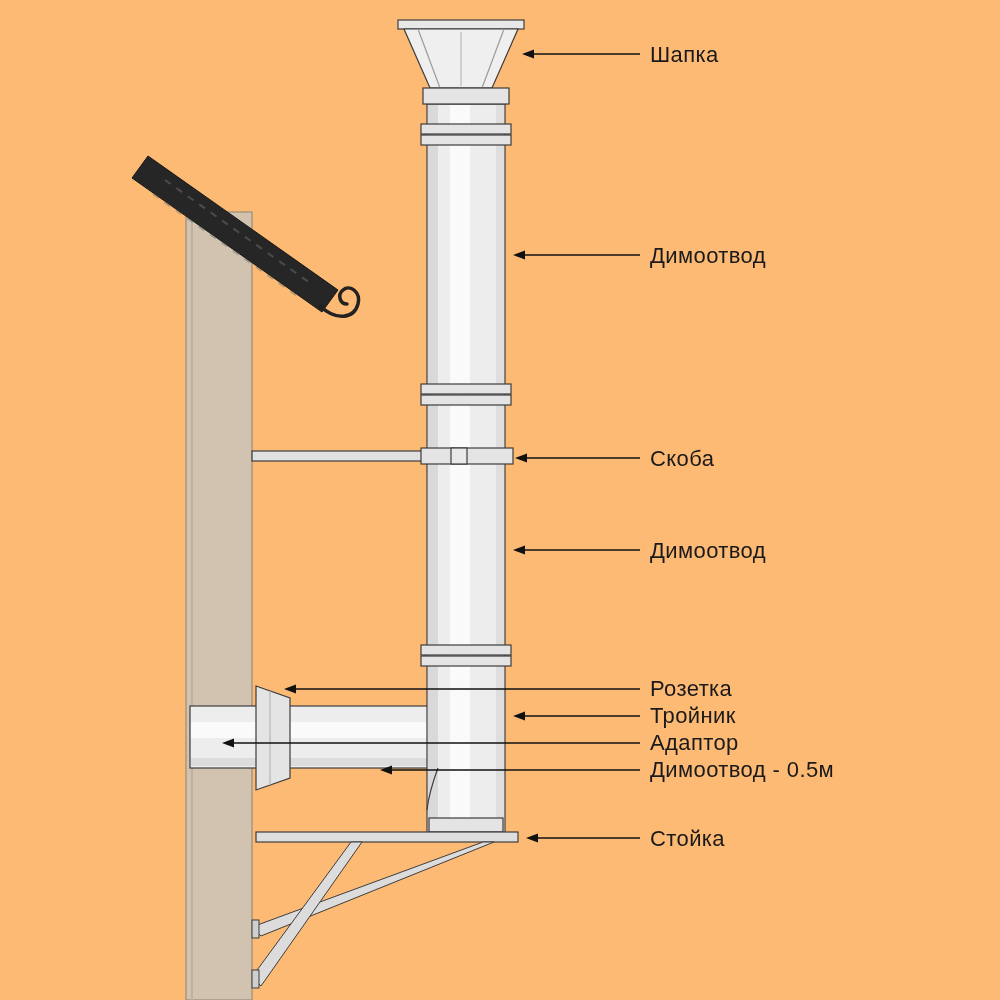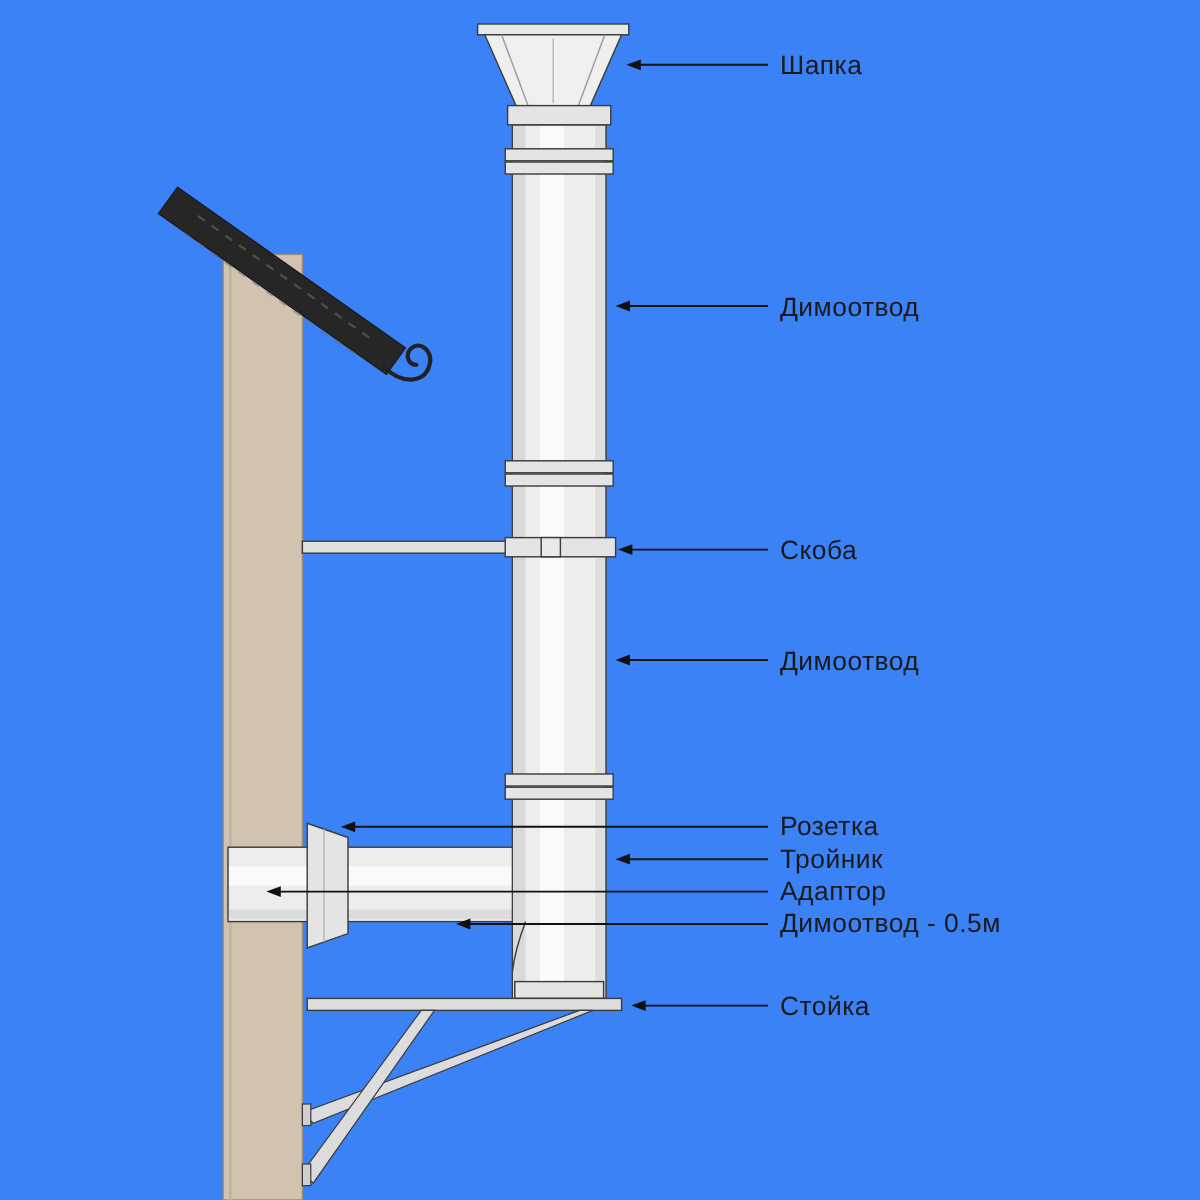--- a/index.html
+++ b/index.html
@@ -1,16 +1,16 @@
 <!DOCTYPE html>
 <html><head>
 <meta charset="utf-8">
 <style>
   html,body{margin:0;padding:0;background:#ffffff;}
-  #canvas{position:relative;width:1000px;height:1000px;background:#3b82f6;overflow:hidden;
+  #canvas{position:relative;width:1000px;height:1000px;background:#fdba74;overflow:hidden;
           font-family:"Liberation Sans", sans-serif;}
   svg{position:absolute;left:0;top:0;}
   .label-text{font-family:"Liberation Sans", sans-serif;font-size:22px;font-weight:500;
               fill:#1a1a1a;letter-spacing:0.4px;}
   .outline{stroke:#3d3d3d;stroke-width:1.2;}
   .metal{fill:#ededed;}
   .ring{fill:#e4e4e4;stroke:#3d3d3d;stroke-width:1.2;}
   .leader{stroke:#111111;stroke-width:1.6;fill:none;}
   .arrowhead{fill:#111111;stroke:none;}
 </style>

